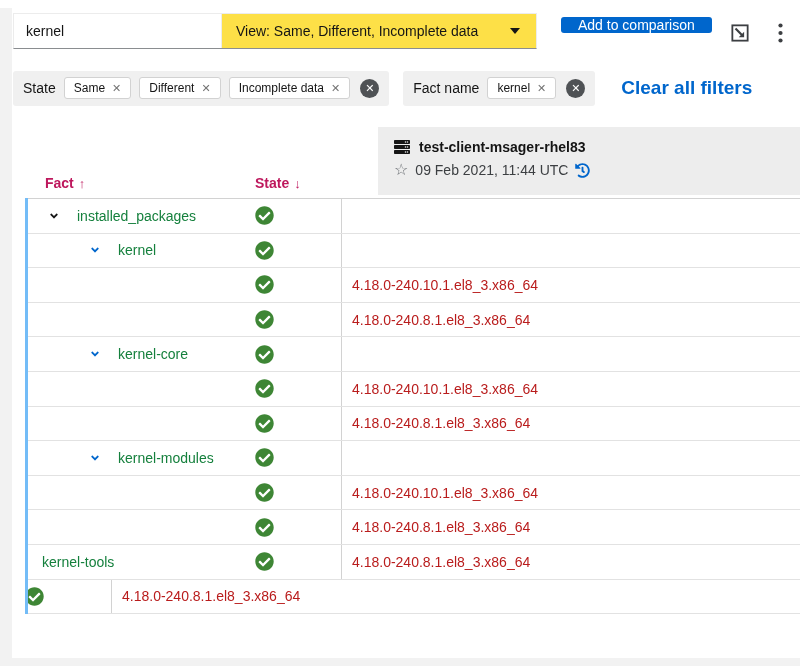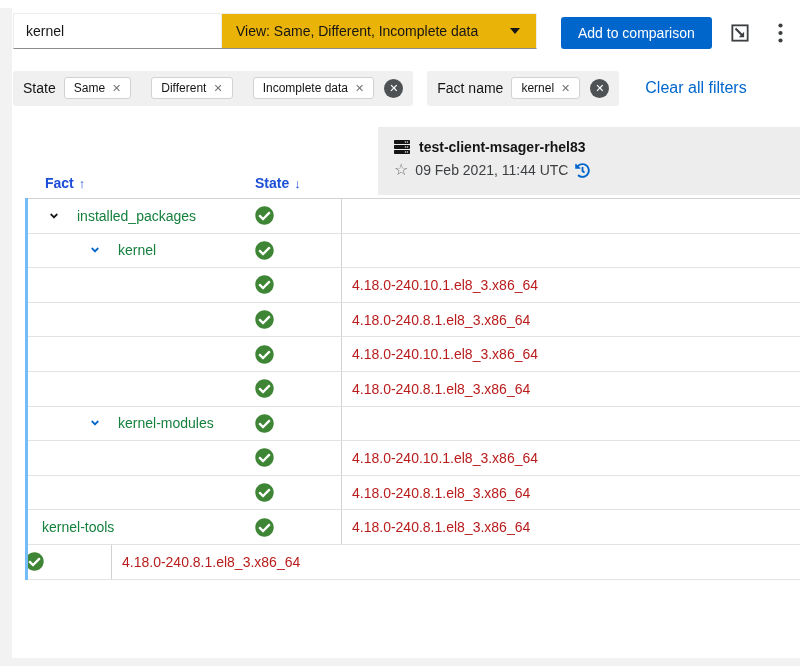--- a/index.html
+++ b/index.html
@@ -14,65 +14,65 @@
 
   
   .toolbar { position:absolute; left:13px; top:13px; right:0; height:40px; display:flex; align-items:flex-start; }
   .combo { display:flex; height:36px; background:#fff; border:1px solid #ececec; border-bottom:1px solid #8a8d90; }
   .search-input {
     width:208px; height:34px; border:none; outline:none; padding:0 12px;
     font:inherit; color:#151515; border-right:1px solid #ececec;
   }
   .view-select {
     width:314px; height:34px; display:flex; align-items:center; justify-content:space-between;
-    padding:0 16px 0 14px; cursor:pointer; background:#eab308;
+    padding:0 16px 0 14px; cursor:pointer; background:#fde047;
   }
   .caret-down { width:0; height:0; border-left:5px solid transparent; border-right:5px solid transparent; border-top:6px solid #151515; }
   .btn-primary {
-    position:absolute; left:561px; top:17px; height:32px; padding:0 17px;
+    position:absolute; left:561px; top:17px; height:16px; padding:0 17px;
     background:#0066cc; color:#fff; border:none; border-radius:3px;
     font:inherit; font-size:14px; cursor:pointer;
   }
   .icon-btn { position:absolute; top:22px; width:24px; height:22px; background:none; border:none; cursor:pointer;
     display:flex; align-items:center; justify-content:center; }
   .icon-btn.export { left:728px; }
   .icon-btn.kebab  { left:768px; }
 
   
   .filterbar { position:absolute; left:13px; top:70px; right:0; height:36px; display:flex; align-items:center; }
   .chip-group {
     display:inline-flex; align-items:center; gap:8px; background:#f0f0f0;
     border-radius:3px; padding:0 10px; height:35px; margin-right:14px;
   }
   .chip-group-label { font-size:14px; color:#151515; }
-  .chips { display:inline-flex; gap:20px; }
+  .chips { display:inline-flex; gap:8px; }
   .chip {
     display:inline-flex; align-items:center; gap:7px; background:#fff;
     border:1px solid #d2d2d2; border-radius:3px; padding:3px 9px; font-size:12px; color:#151515;
   }
   .chip-x { color:#737373; font-size:11px; cursor:pointer; line-height:1; }
   .group-close {
     width:19px; height:19px; border-radius:50%; background:#4f5255; color:#fff;
     border:none; font-size:11px; line-height:19px; text-align:center; cursor:pointer; padding:0;
     display:flex; align-items:center; justify-content:center; margin-left:2px;
   }
-  .clear-link { color:#0066cc; font-size:16px; text-decoration:none; margin-left:12px; cursor:pointer; }
+  .clear-link { color:#0066cc; font-size:19px; text-decoration:none; margin-left:12px; cursor:pointer;font-weight:bold; }
 
   
   .system-header {
     position:absolute; left:342px; top:127px; width:458px; height:68px;
     background:#ededed; padding:12px 16px 0 16px;margin-left:36px;
   }
   .sys-line1 { display:flex; align-items:center; gap:9px; font-weight:700; font-size:14px; color:#151515; }
   .sys-line2 { display:flex; align-items:center; gap:7px; margin-top:7px; font-size:14px; color:#3c3f42; }
   .star { color:#6a6e73; font-size:16px; line-height:1; cursor:pointer; }
 
   
   .col-headers { position:absolute; left:25px; top:168px; width:317px; height:30px; display:flex; }
-  .col-head { color:#1d4ed8; font-weight:700; font-size:14px; cursor:pointer; display:flex; align-items:center; gap:5px; }
+  .col-head { color:#be185d; font-weight:700; font-size:14px; cursor:pointer; display:flex; align-items:center; gap:5px; }
   .col-head.fact { width:230px; padding-left:20px; }
   .col-head.state { width:87px; }
   .sort-arrow { font-size:13px; }
 
   .rows { position:absolute; left:25px; top:198px; width:775px; border-top:1px solid #d2d2d2; }
   .trow { display:flex; height:34.6px; border-bottom:1px solid #e2e2e2; align-items:center; position:relative; }
   .trow.expanded::before { content:""; position:absolute; left:0; top:-1px; bottom:-1px; width:3px; background:#73bcf7; }
   .cell-fact { width:230px; display:flex; align-items:center; height:100%; }
   .cell-state { width:87px; display:flex; align-items:center; height:100%; border-right:1px solid #d2d2d2; }
   .cell-value { flex:1; padding-left:10px; font-size:14px; color:#b91c1c; }
@@ -236,48 +236,66 @@
       <div class="cell-state">
         <span class="state-icon">
           <svg width="19" height="19" viewBox="0 0 512 512" fill="#3e8635">
             <path d="M504 256c0 137-111 248-248 248S8 393 8 256 119 8 256 8s248 111 248 248zM227.3 387.3l184-184c6.2-6.2 6.2-16.4 0-22.6l-22.6-22.6c-6.2-6.2-16.4-6.2-22.6 0L216 308.1l-70.1-70.1c-6.2-6.2-16.4-6.2-22.6 0l-22.6 22.6c-6.2 6.2-6.2 16.4 0 22.6l104 104c6.2 6.3 16.4 6.3 22.6.1z"></path>
           </svg>
         </span>
       </div>
       <div class="cell-value">4.18.0-240.8.1.el8_3.x86_64</div>
     </div>
     <div class="trow expanded">
-      <div class="cell-fact n-l2"></div>
-      <div class="cell-state">
-        <span class="state-icon">
-          <svg width="19" height="19" viewBox="0 0 512 512" fill="#3e8635">
-            <path d="M504 256c0 137-111 248-248 248S8 393 8 256 119 8 256 8s248 111 248 248zM227.3 387.3l184-184c6.2-6.2 6.2-16.4 0-22.6l-22.6-22.6c-6.2-6.2-16.4-6.2-22.6 0L216 308.1l-70.1-70.1c-6.2-6.2-16.4-6.2-22.6 0l-22.6 22.6c-6.2 6.2-6.2 16.4 0 22.6l104 104c6.2 6.3 16.4 6.3 22.6.1z"></path>
-          </svg>
-        </span>
-      </div>
-      <div class="cell-value">4.18.0-240.10.1.el8_3.x86_64</div>
-    </div>
-    <div class="trow expanded">
-      <div class="cell-fact n-l2"></div>
-      <div class="cell-state">
-        <span class="state-icon">
-          <svg width="19" height="19" viewBox="0 0 512 512" fill="#3e8635">
-            <path d="M504 256c0 137-111 248-248 248S8 393 8 256 119 8 256 8s248 111 248 248zM227.3 387.3l184-184c6.2-6.2 6.2-16.4 0-22.6l-22.6-22.6c-6.2-6.2-16.4-6.2-22.6 0L216 308.1l-70.1-70.1c-6.2-6.2-16.4-6.2-22.6 0l-22.6 22.6c-6.2 6.2-6.2 16.4 0 22.6l104 104c6.2 6.3 16.4 6.3 22.6.1z"></path>
-          </svg>
-        </span>
-      </div>
-      <div class="cell-value">4.18.0-240.8.1.el8_3.x86_64</div>
-    </div>
-    <div class="trow expanded">
       <div class="cell-fact p-l2">
         <span class="chev">
           <svg width="12" height="12" viewBox="0 0 320 512" fill="#0066cc">
             <path d="M143 352.3 7 216.3c-9.4-9.4-9.4-24.6 0-33.9l22.6-22.6c9.4-9.4 24.6-9.4 33.9 0l96.4 96.4 96.4-96.4c9.4-9.4 24.6-9.4 33.9 0l22.6 22.6c9.4 9.4 9.4 24.6 0 33.9l-136 136c-9.2 9.4-24.4 9.4-33.8 0z"></path>
           </svg>
         </span>
+        <span class="fact-label">kernel-core</span>
+      </div>
+      <div class="cell-state">
+        <span class="state-icon">
+          <svg width="19" height="19" viewBox="0 0 512 512" fill="#3e8635">
+            <path d="M504 256c0 137-111 248-248 248S8 393 8 256 119 8 256 8s248 111 248 248zM227.3 387.3l184-184c6.2-6.2 6.2-16.4 0-22.6l-22.6-22.6c-6.2-6.2-16.4-6.2-22.6 0L216 308.1l-70.1-70.1c-6.2-6.2-16.4-6.2-22.6 0l-22.6 22.6c-6.2 6.2-6.2 16.4 0 22.6l104 104c6.2 6.3 16.4 6.3 22.6.1z"></path>
+          </svg>
+        </span>
+      </div>
+      <div class="cell-value"></div>
+    </div>
+    <div class="trow expanded">
+      <div class="cell-fact n-l2"></div>
+      <div class="cell-state">
+        <span class="state-icon">
+          <svg width="19" height="19" viewBox="0 0 512 512" fill="#3e8635">
+            <path d="M504 256c0 137-111 248-248 248S8 393 8 256 119 8 256 8s248 111 248 248zM227.3 387.3l184-184c6.2-6.2 6.2-16.4 0-22.6l-22.6-22.6c-6.2-6.2-16.4-6.2-22.6 0L216 308.1l-70.1-70.1c-6.2-6.2-16.4-6.2-22.6 0l-22.6 22.6c-6.2 6.2-6.2 16.4 0 22.6l104 104c6.2 6.3 16.4 6.3 22.6.1z"></path>
+          </svg>
+        </span>
+      </div>
+      <div class="cell-value">4.18.0-240.10.1.el8_3.x86_64</div>
+    </div>
+    <div class="trow expanded">
+      <div class="cell-fact n-l2"></div>
+      <div class="cell-state">
+        <span class="state-icon">
+          <svg width="19" height="19" viewBox="0 0 512 512" fill="#3e8635">
+            <path d="M504 256c0 137-111 248-248 248S8 393 8 256 119 8 256 8s248 111 248 248zM227.3 387.3l184-184c6.2-6.2 6.2-16.4 0-22.6l-22.6-22.6c-6.2-6.2-16.4-6.2-22.6 0L216 308.1l-70.1-70.1c-6.2-6.2-16.4-6.2-22.6 0l-22.6 22.6c-6.2 6.2-6.2 16.4 0 22.6l104 104c6.2 6.3 16.4 6.3 22.6.1z"></path>
+          </svg>
+        </span>
+      </div>
+      <div class="cell-value">4.18.0-240.8.1.el8_3.x86_64</div>
+    </div>
+    <div class="trow expanded">
+      <div class="cell-fact p-l2">
+        <span class="chev">
+          <svg width="12" height="12" viewBox="0 0 320 512" fill="#0066cc">
+            <path d="M143 352.3 7 216.3c-9.4-9.4-9.4-24.6 0-33.9l22.6-22.6c9.4-9.4 24.6-9.4 33.9 0l96.4 96.4 96.4-96.4c9.4-9.4 24.6-9.4 33.9 0l22.6 22.6c9.4 9.4 9.4 24.6 0 33.9l-136 136c-9.2 9.4-24.4 9.4-33.8 0z"></path>
+          </svg>
+        </span>
         <span class="fact-label">kernel-modules</span>
       </div>
       <div class="cell-state">
         <span class="state-icon">
           <svg width="19" height="19" viewBox="0 0 512 512" fill="#3e8635">
             <path d="M504 256c0 137-111 248-248 248S8 393 8 256 119 8 256 8s248 111 248 248zM227.3 387.3l184-184c6.2-6.2 6.2-16.4 0-22.6l-22.6-22.6c-6.2-6.2-16.4-6.2-22.6 0L216 308.1l-70.1-70.1c-6.2-6.2-16.4-6.2-22.6 0l-22.6 22.6c-6.2 6.2-6.2 16.4 0 22.6l104 104c6.2 6.3 16.4 6.3 22.6.1z"></path>
           </svg>
         </span>
       </div>
       <div class="cell-value"></div>

